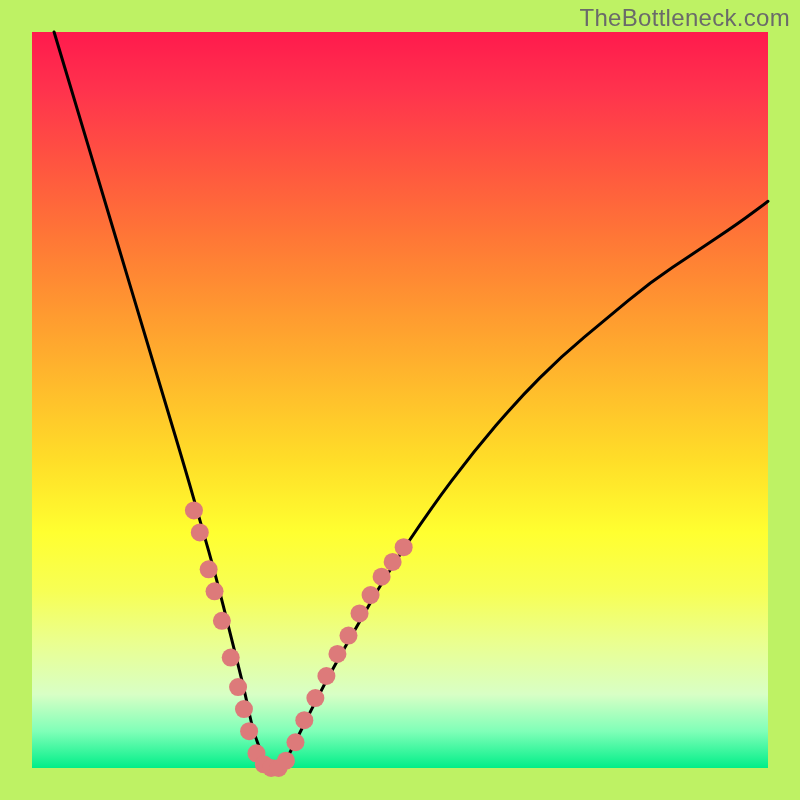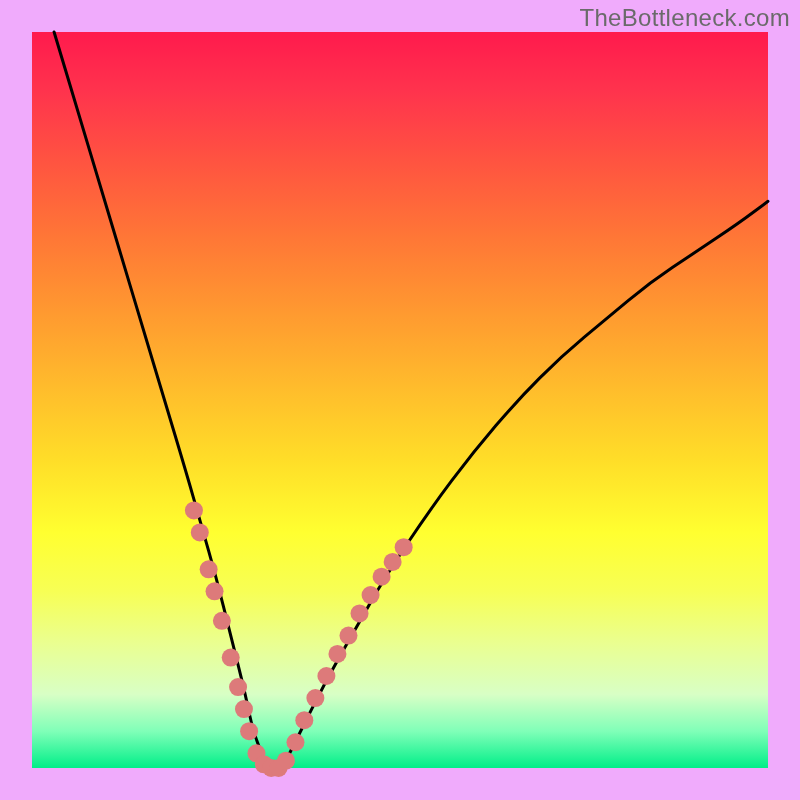--- a/index.html
+++ b/index.html
@@ -5,21 +5,21 @@
   html, body {
     margin: 0;
     padding: 0;
     width: 800px;
     height: 800px;
     overflow: hidden;
   }
   .frame {
     width: 800px;
     height: 800px;
-    background: #f0abfc;
+    background: #bef264;
     position: relative;
   }
   .plot-area {
     position: absolute;
     left: 32px;
     top: 32px;
     width: 736px;
     height: 736px;
     background: linear-gradient(to bottom,
       #ff1a4d 0%,

